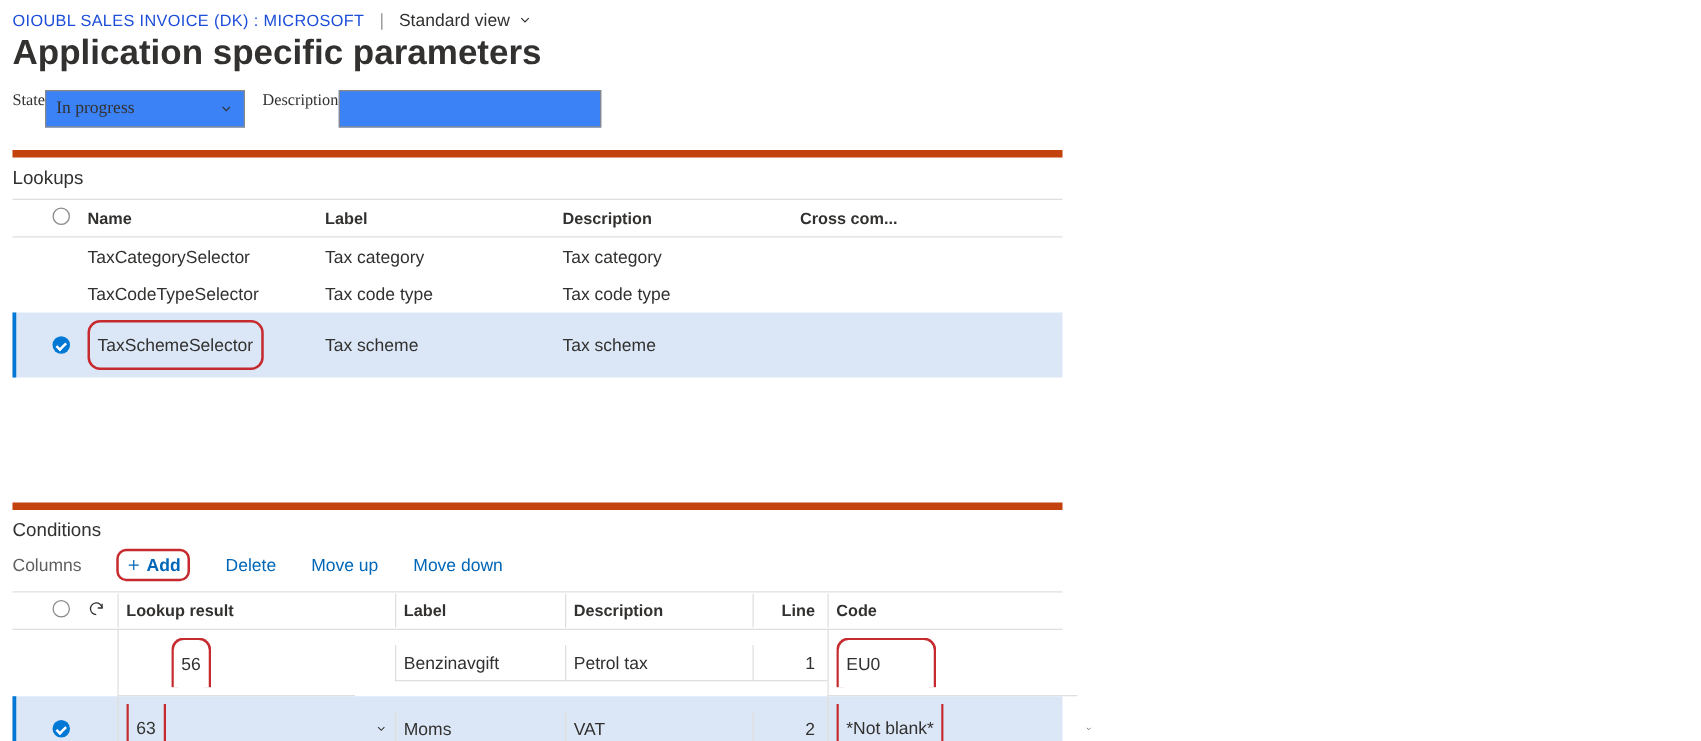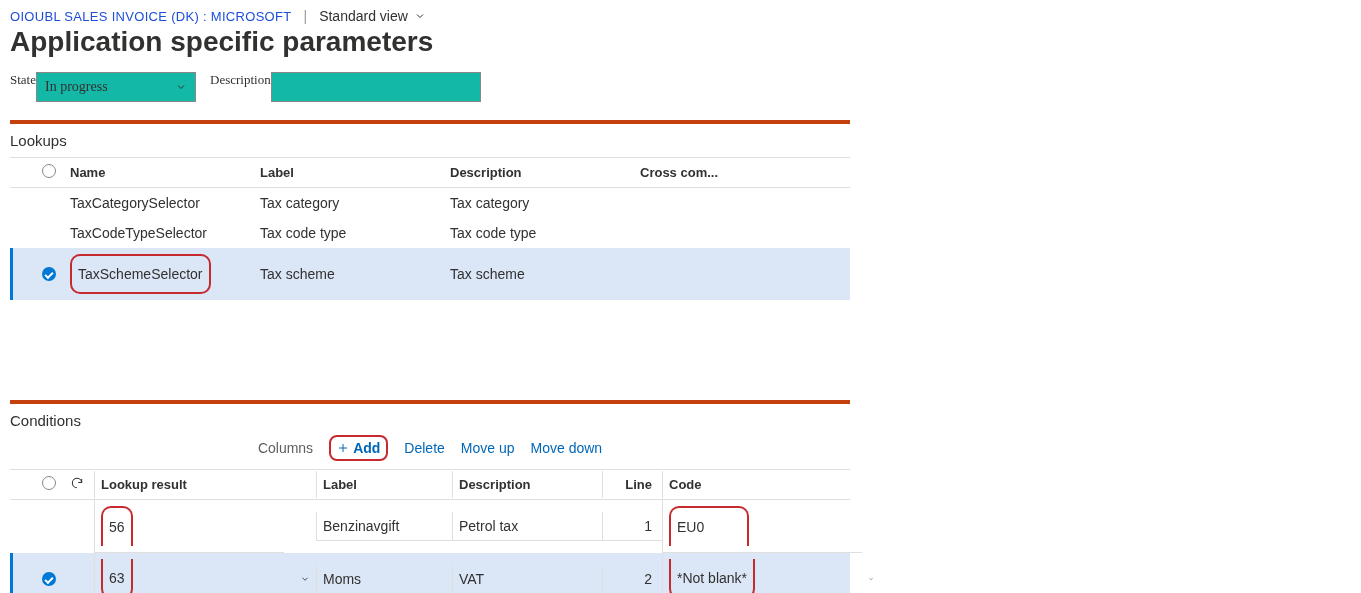--- a/index.html
+++ b/index.html
@@ -14,46 +14,46 @@
   .crumb-row { display: flex; align-items: center; gap: 8px; margin-bottom: 2px; }
   .crumb-text { font-size: 13px; color: #1d4ed8; letter-spacing: .3px; }
   .crumb-sep { color: #9a9a9a; font-size: 14px; padding: 0 4px; }
   .view-switch { display:flex; align-items:center; gap:6px; font-size:14px; color:#323130; cursor:pointer;}
   .chev { width:12px; height:12px; }
   h1.page-title { font-size: 28px; font-weight: 600; margin-top: 2px; margin-bottom: 14px; }
   .field-row { display:flex; gap:14px; margin-bottom: 18px; }
   .field { display:flex; flex-direction:row;font-family:Liberation Serif, serif; }
   .field-label { font-size: 13px; color:#323130; margin-bottom: 4px; }
   .select-box, .text-box {
-    border:1px solid #8a8886; background:#14b8a6; height:30px; font-size:14px;
+    border:1px solid #8a8886; background:#3b82f6; height:30px; font-size:14px;
     display:flex; align-items:center; padding:0 8px;
   }
   .select-box { width:160px; justify-content:space-between; cursor:pointer;}
   .text-box { width:210px; }
-  .sect { border-top:4px solid #c2410c; padding-top:8px; margin-bottom:10px; }
+  .sect { border-top:6px solid #c2410c; padding-top:8px; margin-bottom:10px; }
   .sect-title { font-size: 15px; font-weight: 400; padding-bottom: 8px; }
   .grid { width: 100%; }
   .grid-header, .grid-row {
     display:grid; align-items:center; min-height:30px; font-size:14px;
   }
   .lookups-cols { grid-template-columns: 26px 28px 190px 190px 190px 140px; }
   .grid-header { border-top:1px solid #e1dfdd; border-bottom:1px solid #e1dfdd; font-weight:600; font-size:13px; }
   .grid-header .cell { padding:6px 6px; }
   .grid-row .cell { padding:6px 6px; }
   .row-sep { border-bottom:1px solid transparent; }
   .radio { width:14px; height:14px; border:1px solid #8a8886; border-radius:50%; display:inline-block; }
   .radio.checked { display:flex; align-items:center; justify-content:center; border:none; background:#0078d4; }
   .radio.checked::after { content:""; width:6px; height:3px; border-left:2px solid #fff; border-bottom:2px solid #fff; transform:rotate(-45deg); }
   .row-selected { background:#dbe7f7; position:relative; }
   .row-selected::before { content:""; position:absolute; left:0; top:0; bottom:0; width:3px; background:#0078d4; }
   .redcirc {
     border:2px solid #c62a2e; border-radius:10px; padding:0 6px; height:40px;
     display:inline-flex; align-items:center;
   }
-  .toolbar { display:flex; align-items:center; gap:16px; margin: -2px 0 8px 0; justify-content: center; }
+  .toolbar { display:flex; align-items:center; gap:28px; margin: -2px 0 8px 0; }
   .toolbar .dim { color:#5f5f5f; font-size:14px;}
   .toolbar a { color:#0067b8; font-size:14px; text-decoration:none; cursor:pointer; }
   .addwrap { border:2px solid #c62a2e; border-radius:8px; padding:0 6px; height:26px; display:inline-flex; align-items:center; gap:4px; }
   .cond-cols { grid-template-columns: 26px 28px 30px 190px 32px 136px 150px 60px 200px 20px; }
   .cond-header { grid-template-columns: 26px 28px 30px 190px 32px 136px 150px 60px 200px 20px; }
   .cell.right { text-align:right; padding-right:10px; }
   .mini-chev { width:10px; height:10px; }
   .cell-border-l { border-left:1px solid #e1dfdd; }
   .cell-border-b { border-bottom:1px solid #e1dfdd; }
   .refresh-ico { width:14px; height:14px; }
@@ -179,21 +179,21 @@
         <div class="cell right cell-border-l">Line</div>
         <div class="cell cell-border-l">Code</div>
         <div class="cell"></div>
       </div>
 
       <div class="grid-row cond-cols">
         <div class="cell"></div>
         <div class="cell"></div>
         <div class="cell"></div>
         <div class="cell cell-border-l cell-border-b">
-          <span class="redcirc" style="border-bottom-left-radius:0;border-bottom-right-radius:0;border-bottom:none;">
+          <span class="redcirc" style="border-bottom-left-radius:0;border-bottom-right-radius:0;border-bottom:none;margin-left:36px;">
             <span>56</span>
           </span>
         </div>
         <div class="cell"></div>
         <div class="cell cell-border-l cell-border-b">Benzinavgift</div>
         <div class="cell cell-border-l cell-border-b">Petrol tax</div>
         <div class="cell right cell-border-l cell-border-b">1</div>
         <div class="cell cell-border-l cell-border-b">
           <span class="redcirc" style="border-bottom-left-radius:0;border-bottom-right-radius:0;border-bottom:none;min-width:80px;">
             <span>EU0</span>

